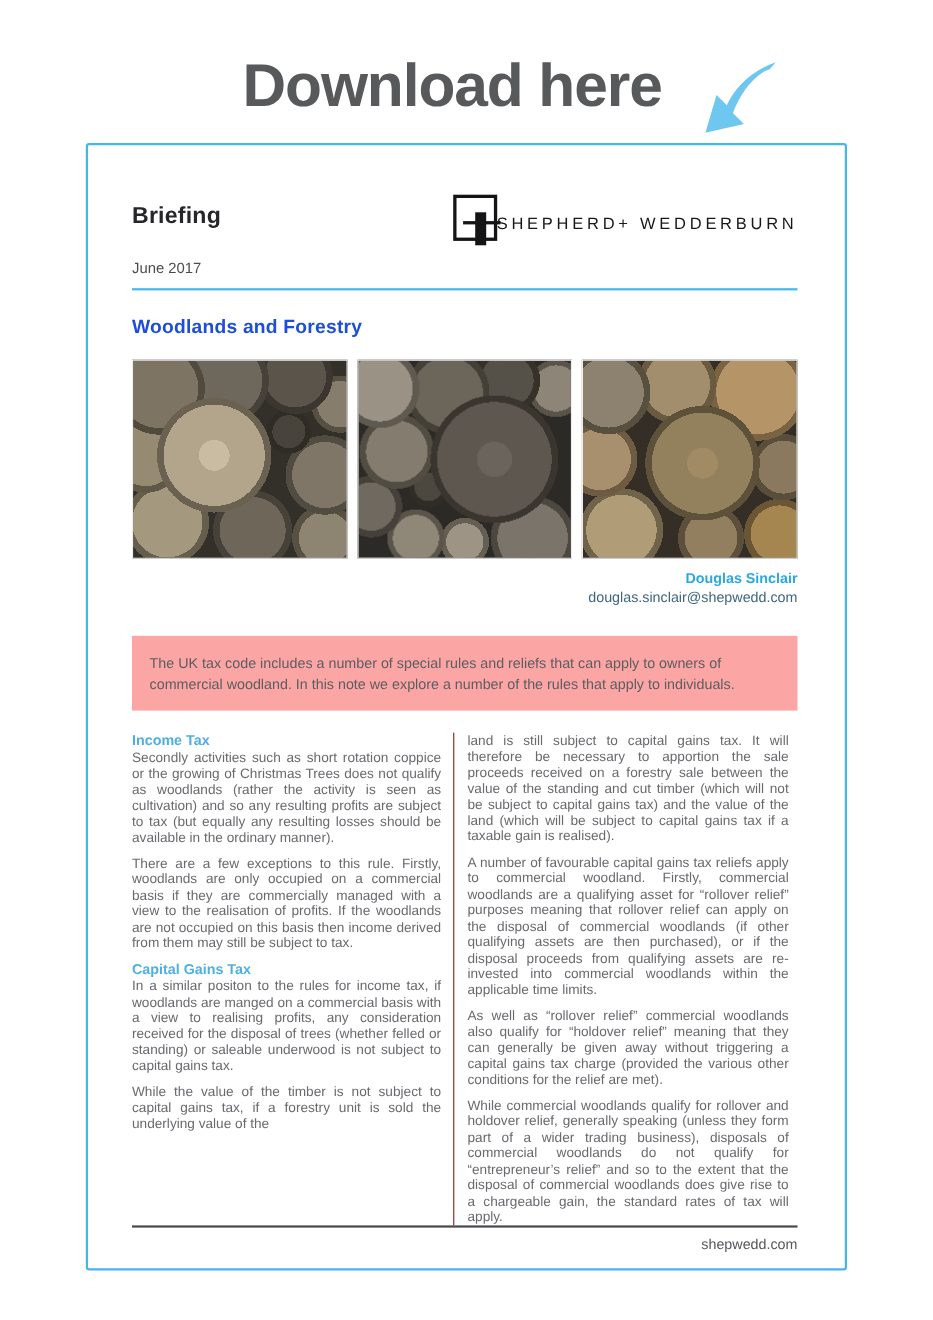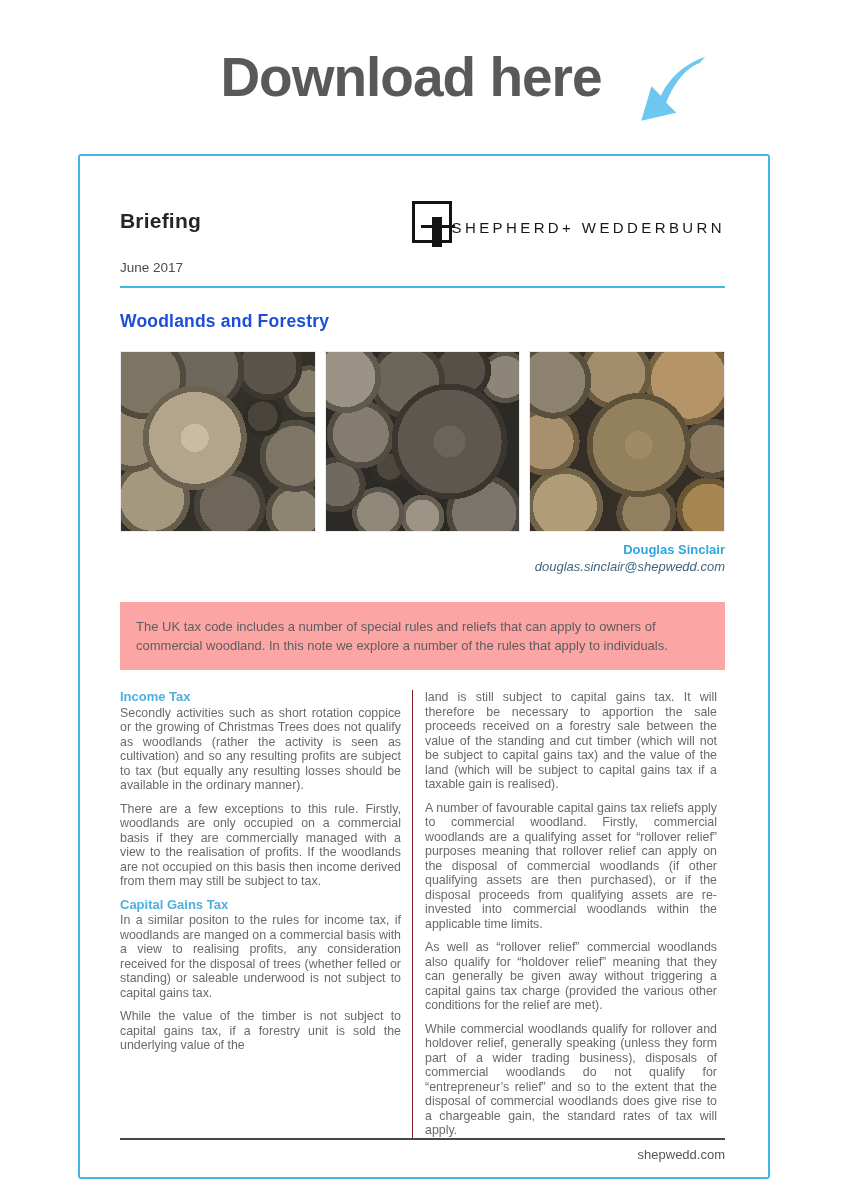--- a/index.html
+++ b/index.html
@@ -16,21 +16,21 @@
     gap:26px;padding-left:78px;
   }
   .banner-title{
     font-size:55px;font-weight:700;color:#58595b;letter-spacing:-1px;
     line-height:62px;margin:0;
   }
   .banner-arrow{width:78px;height:86px;margin-top:2px;flex:0 0 auto;}
 
   
   .doc-frame{
-    position:absolute;left:78px;top:154px;width:692px;height:1025px;
+    position:absolute;left:78px;top:130px;width:692px;height:1025px;
     box-sizing:border-box;border:2px solid #45b6e8;border-radius:3px;
     background:#ffffff;
     padding:45px 43px 55px 40px;
     display:flex;flex-direction:column;
   }
 
   
   .doc-header{display:flex;justify-content:space-between;align-items:flex-start;}
   .doc-title{font-size:21px;font-weight:700;color:#26262a;margin:8px 0 0 0;letter-spacing:0.2px;}
   .doc-date{font-size:13.5px;color:#4b4c4e;margin-top:27px;}
@@ -78,21 +78,21 @@
     radial-gradient(circle 45px at 82% 16%, #b59567 0 38px, #7a6342 38px 44px, transparent 44px),
     radial-gradient(circle 35px at 8% 50%, #a88f6d 0 28px, #6d5c41 28px 34px, transparent 34px),
     radial-gradient(circle 31px at 94% 54%, #8a795e 0 24px, #594e3c 24px 30px, transparent 30px),
     radial-gradient(circle 39px at 18% 86%, #b09d77 0 32px, #6f6349 32px 38px, transparent 38px),
     radial-gradient(circle 31px at 60% 90%, #927f60 0 24px, #5c503c 24px 30px, transparent 30px),
     radial-gradient(circle 33px at 92% 88%, #a58550 0 26px, #6a5535 26px 32px, transparent 32px);}
 
   
   .author{margin-top:9px;text-align:right;line-height:17px;}
   .author-name{font-size:13px;font-weight:700;color:#2aa9e0;}
-  .author-email{font-size:13px;color:#3d657e;font-style:italic;}
+  .author-email{font-size:13px;color:#3d657e;}
 
   
   .summary{
     margin-top:27px;background:#fca5a5;padding:15px 16px;
     font-size:13px;line-height:19px;color:#5c5d60;
   }
 
   
   .columns{display:flex;margin-top:20px;}
   .col{font-size:12.4px;line-height:14.5px;color:#696a6e;text-align:justify;}

